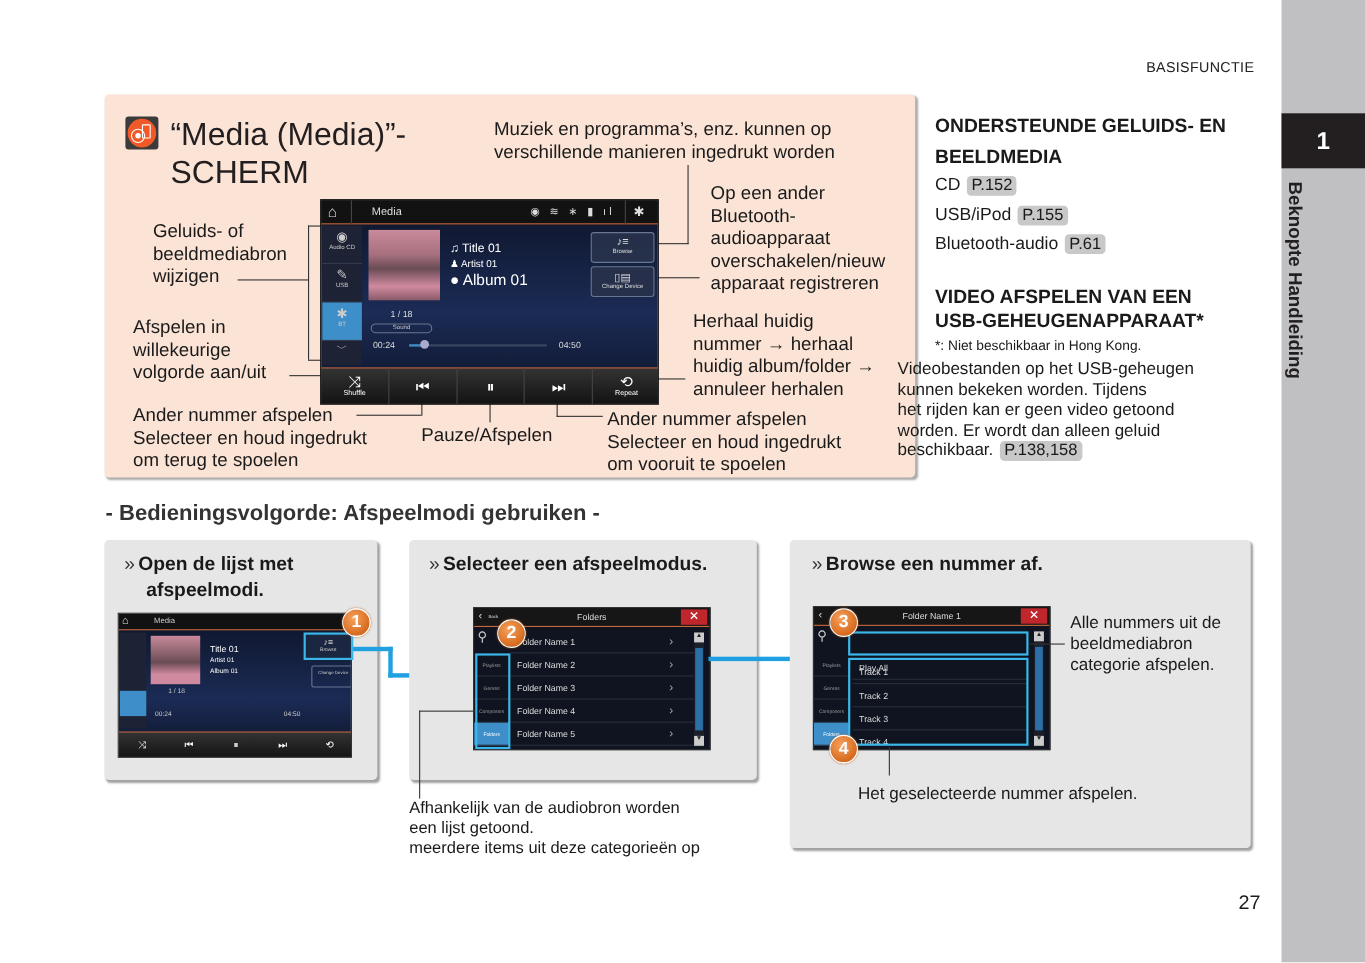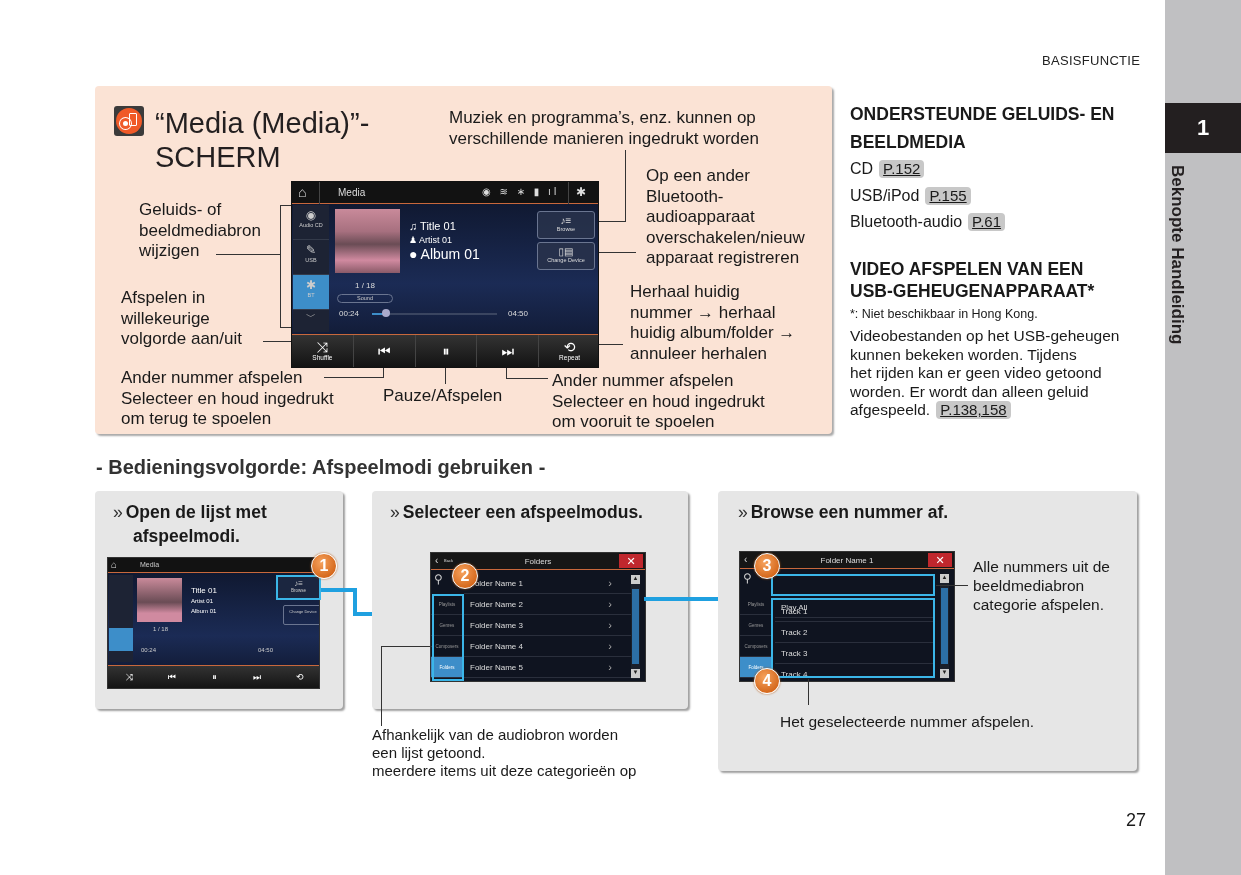--- a/index.html
+++ b/index.html
@@ -46,21 +46,21 @@
   .mini { background: #0f1420; border: 1px solid #333; overflow: hidden; }
   .list-head { background: #161616; color: #ddd; font-size: 8px; border-bottom: 1px solid #c8683c; height: 17px; display: flex; align-items: center; justify-content: center; position: relative; }
   .xbtn { position: absolute; right: 2px; top: 1px; width: 24px; height: 14px; background: #c0272d; color: #fff; font-size: 11px; text-align: center; line-height: 14px; }
   .lrow { height: 21px; border-bottom: 1px solid #2a2f3c; color: #ddd; font-size: 8px; line-height: 21px; padding-left: 6px; position: relative; }
   .lrow .ar { position: absolute; right: 20px; color: #aaa; font-size: 11px; }
   .cat { color: #999; font-size: 4.5px; text-align: center; height: 21px; line-height: 21px; border-bottom: 1px solid #2a2f3c; }
   .cat.sel { background: #3d8ec9; color: #fff; }
   .hl { border: 2px solid #3bb6e8; position: absolute; }
   .badge { width: 26px; height: 26px; border-radius: 50%; background: radial-gradient(circle at 40% 35%,#f6a25d,#d66a1e 70%); border: 1.5px solid #fff; color: #fff; font-weight: bold; font-size: 16px; text-align: center; line-height: 23px; box-shadow: 0 0 2px #b35a16; }
   .arrowline { background: #1fa0e0; }
-  .ref { display: inline-block; background: #c8c8c8; border-radius: 4px; padding: 0 4px; font-size: 15px; line-height: 18px; margin-left: 6px; text-decoration: underline; }
+  .ref { display: inline-block; background: #c8c8c8; border-radius: 4px; padding: 0 4px; font-size: 15px; line-height: 18px; margin-left: 6px; }
 </style>
 </head>
 <body>
 
 <div class="abs side-tab"></div>
 <div class="abs chapter-num">1</div>
 <div class="abs chapter-title">Beknopte Handleiding</div>
 <div class="abs section-label">BASISFUNCTIE</div>
 <div class="abs page-num">27</div>
 
@@ -179,26 +179,26 @@
 <div class="abs" style="left:850px;top:156px;font-size:16px;line-height:26.5px;">
   <div><span>CD</span><span class="ref">P.152</span></div>
   <div><span>USB/iPod</span><span class="ref">P.155</span></div>
   <div><span>Bluetooth-audio</span><span class="ref">P.61</span></div>
 </div>
 <div class="abs" style="left:850px;top:258px;font-weight:bold;font-size:17.5px;line-height:22px;">
   <div>VIDEO AFSPELEN VAN EEN</div>
     <div>USB-GEHEUGENAPPARAAT*</div>
 </div>
 <div class="abs" style="left:850px;top:307px;font-size:12.5px;">*: Niet beschikbaar in Hong Kong.</div>
-<div class="abs" style="left:850px;top:327px;font-size:15.5px;line-height:18.5px;">
+<div class="abs" style="left:816px;top:327px;font-size:15.5px;line-height:18.5px;">
   <div>Videobestanden op het USB-geheugen</div>
     <div>kunnen bekeken worden. Tijdens</div>
     <div>het rijden kan er geen video getoond</div>
     <div>worden. Er wordt dan alleen geluid</div>
-  <div><span>afgespeeld.</span><span class="ref">P.138,158</span></div>
+  <div><span>beschikbaar.</span><span class="ref">P.138,158</span></div>
 </div>
 
 <div class="abs steps-title">- Bedieningsvolgorde: Afspeelmodi gebruiken -</div>
 
 <div class="abs box" style="left:95px;top:491px;width:248px;height:218px;"></div>
 <div class="abs box-title" style="left:113px;top:500px;">
   <div><span class="chev">»</span><span>Open de lijst met</span></div>
   <div style="padding-left:20px;">afspeelmodi.</div>
 </div>
 <div class="abs mini" style="left:107px;top:557px;width:213px;height:132px;background:linear-gradient(180deg,#0d1428,#1b2b55 60%,#0d1326);">

